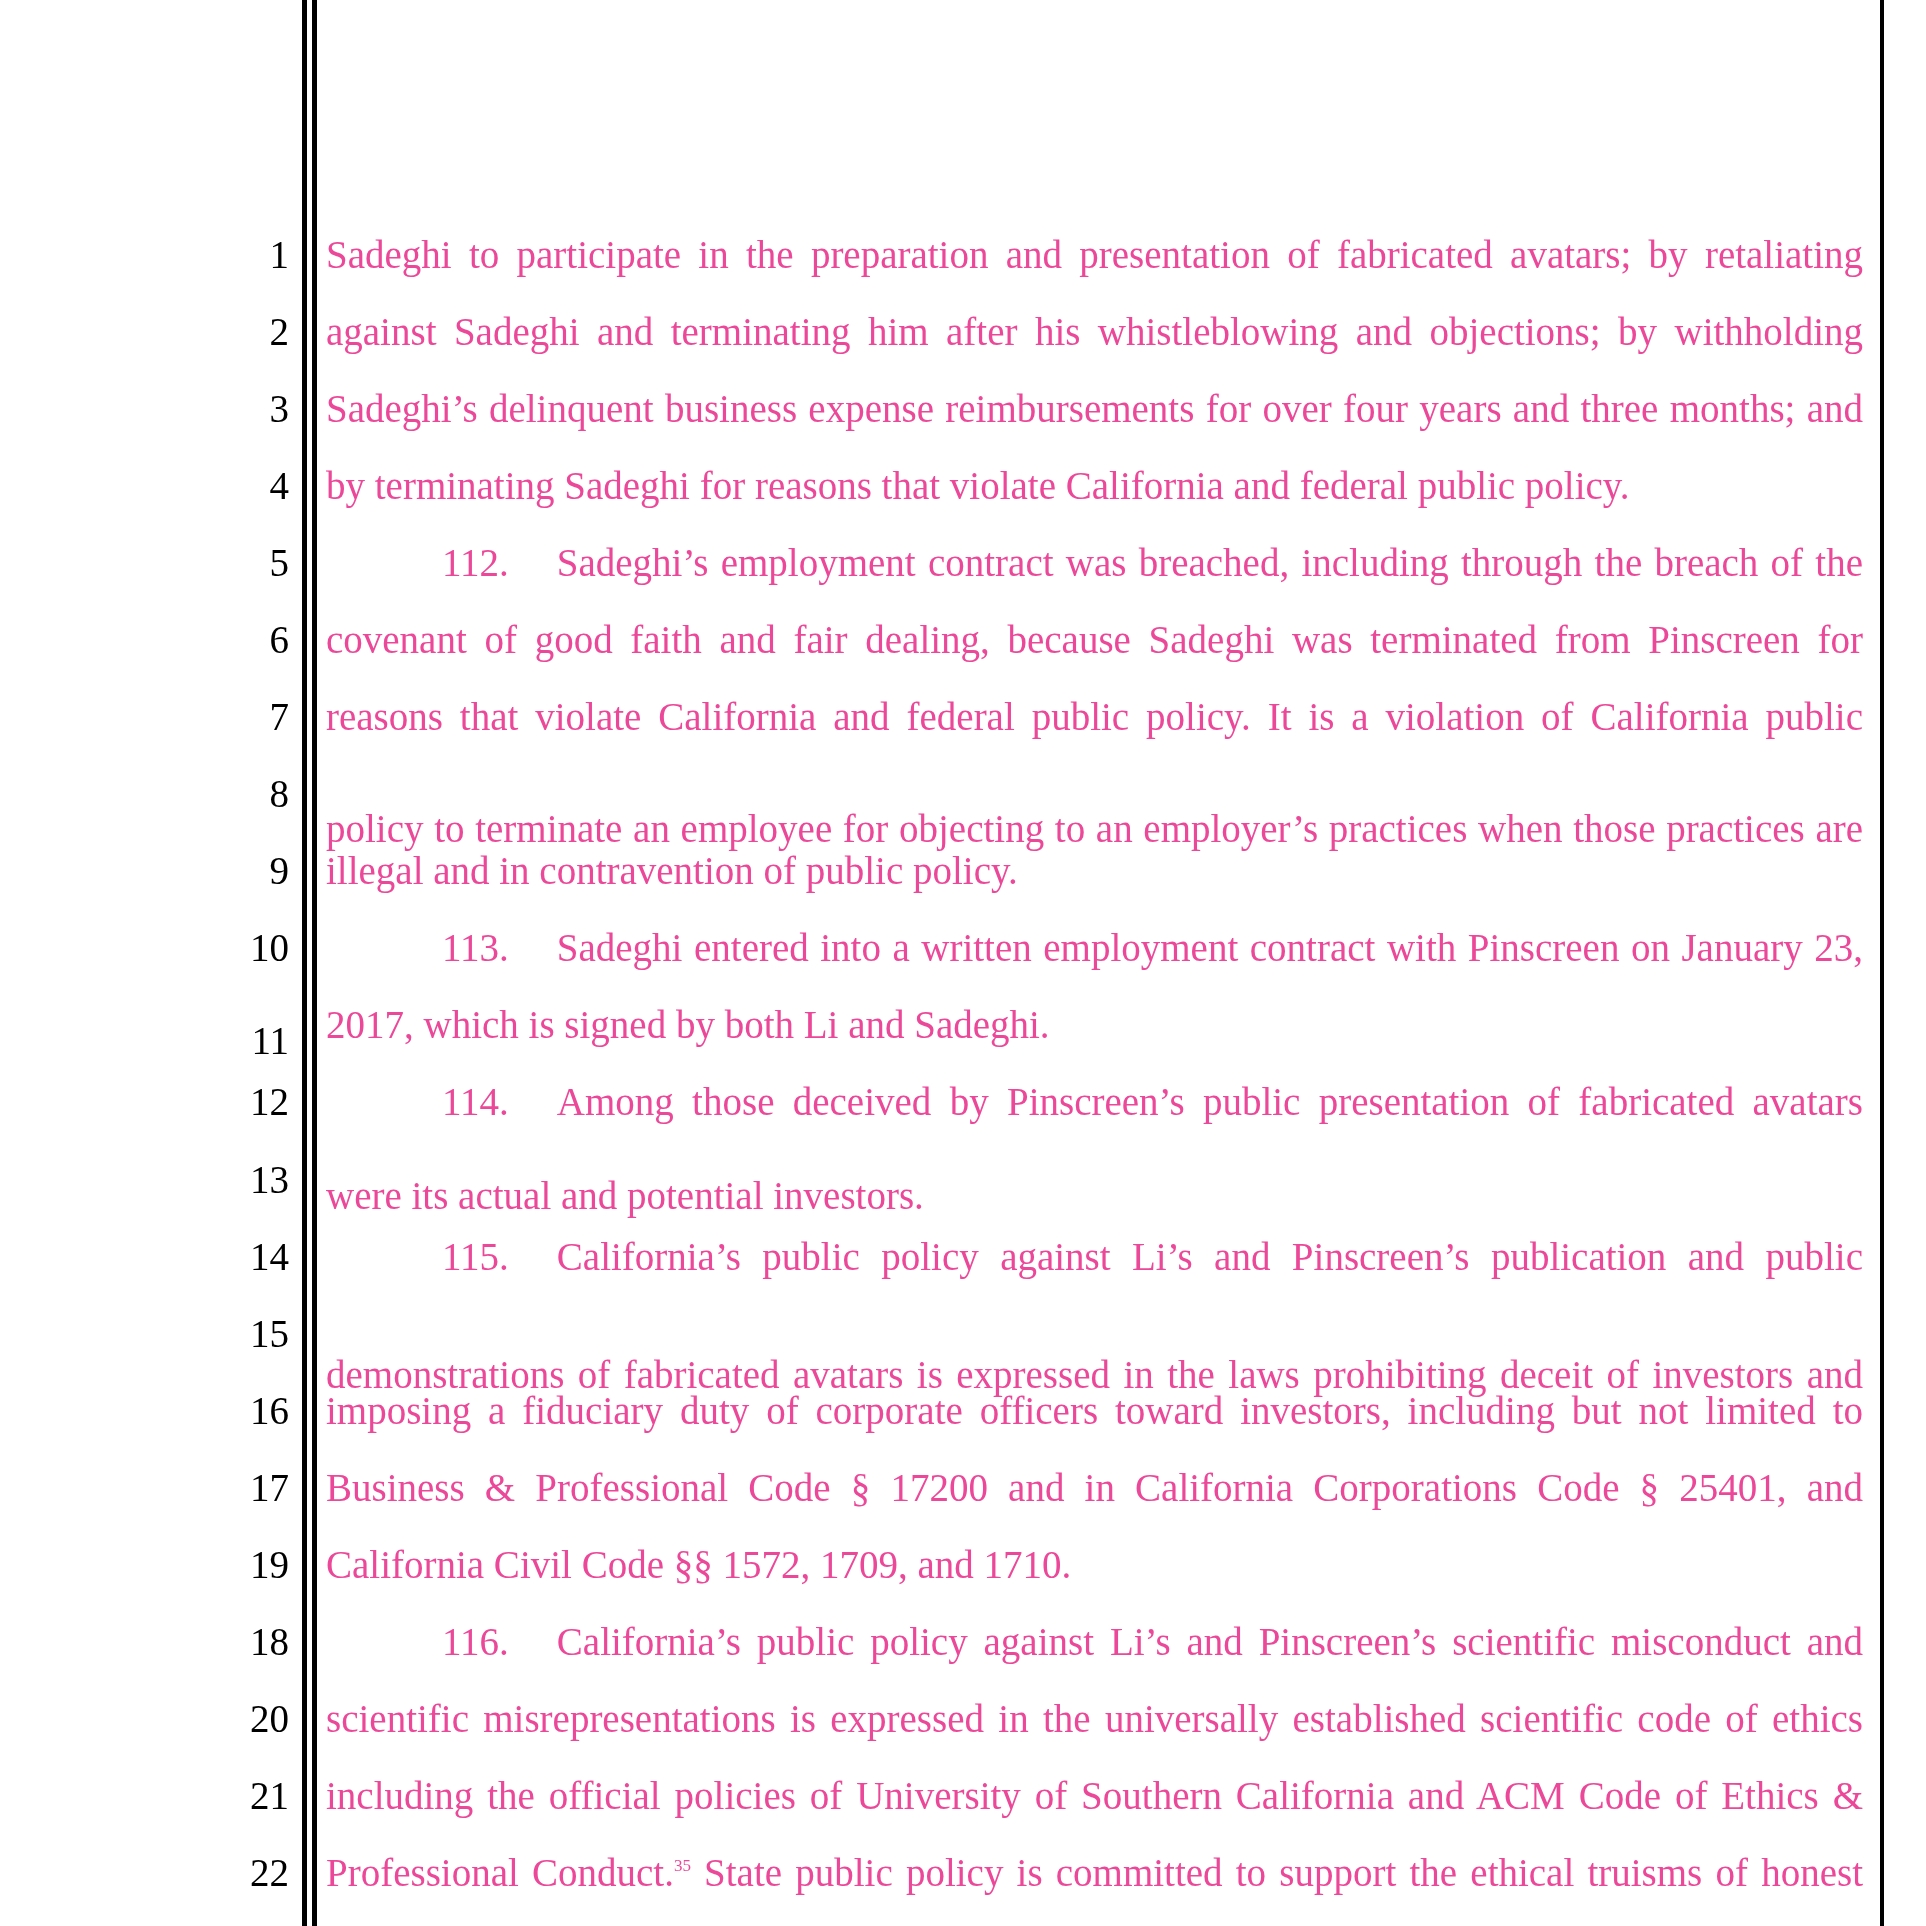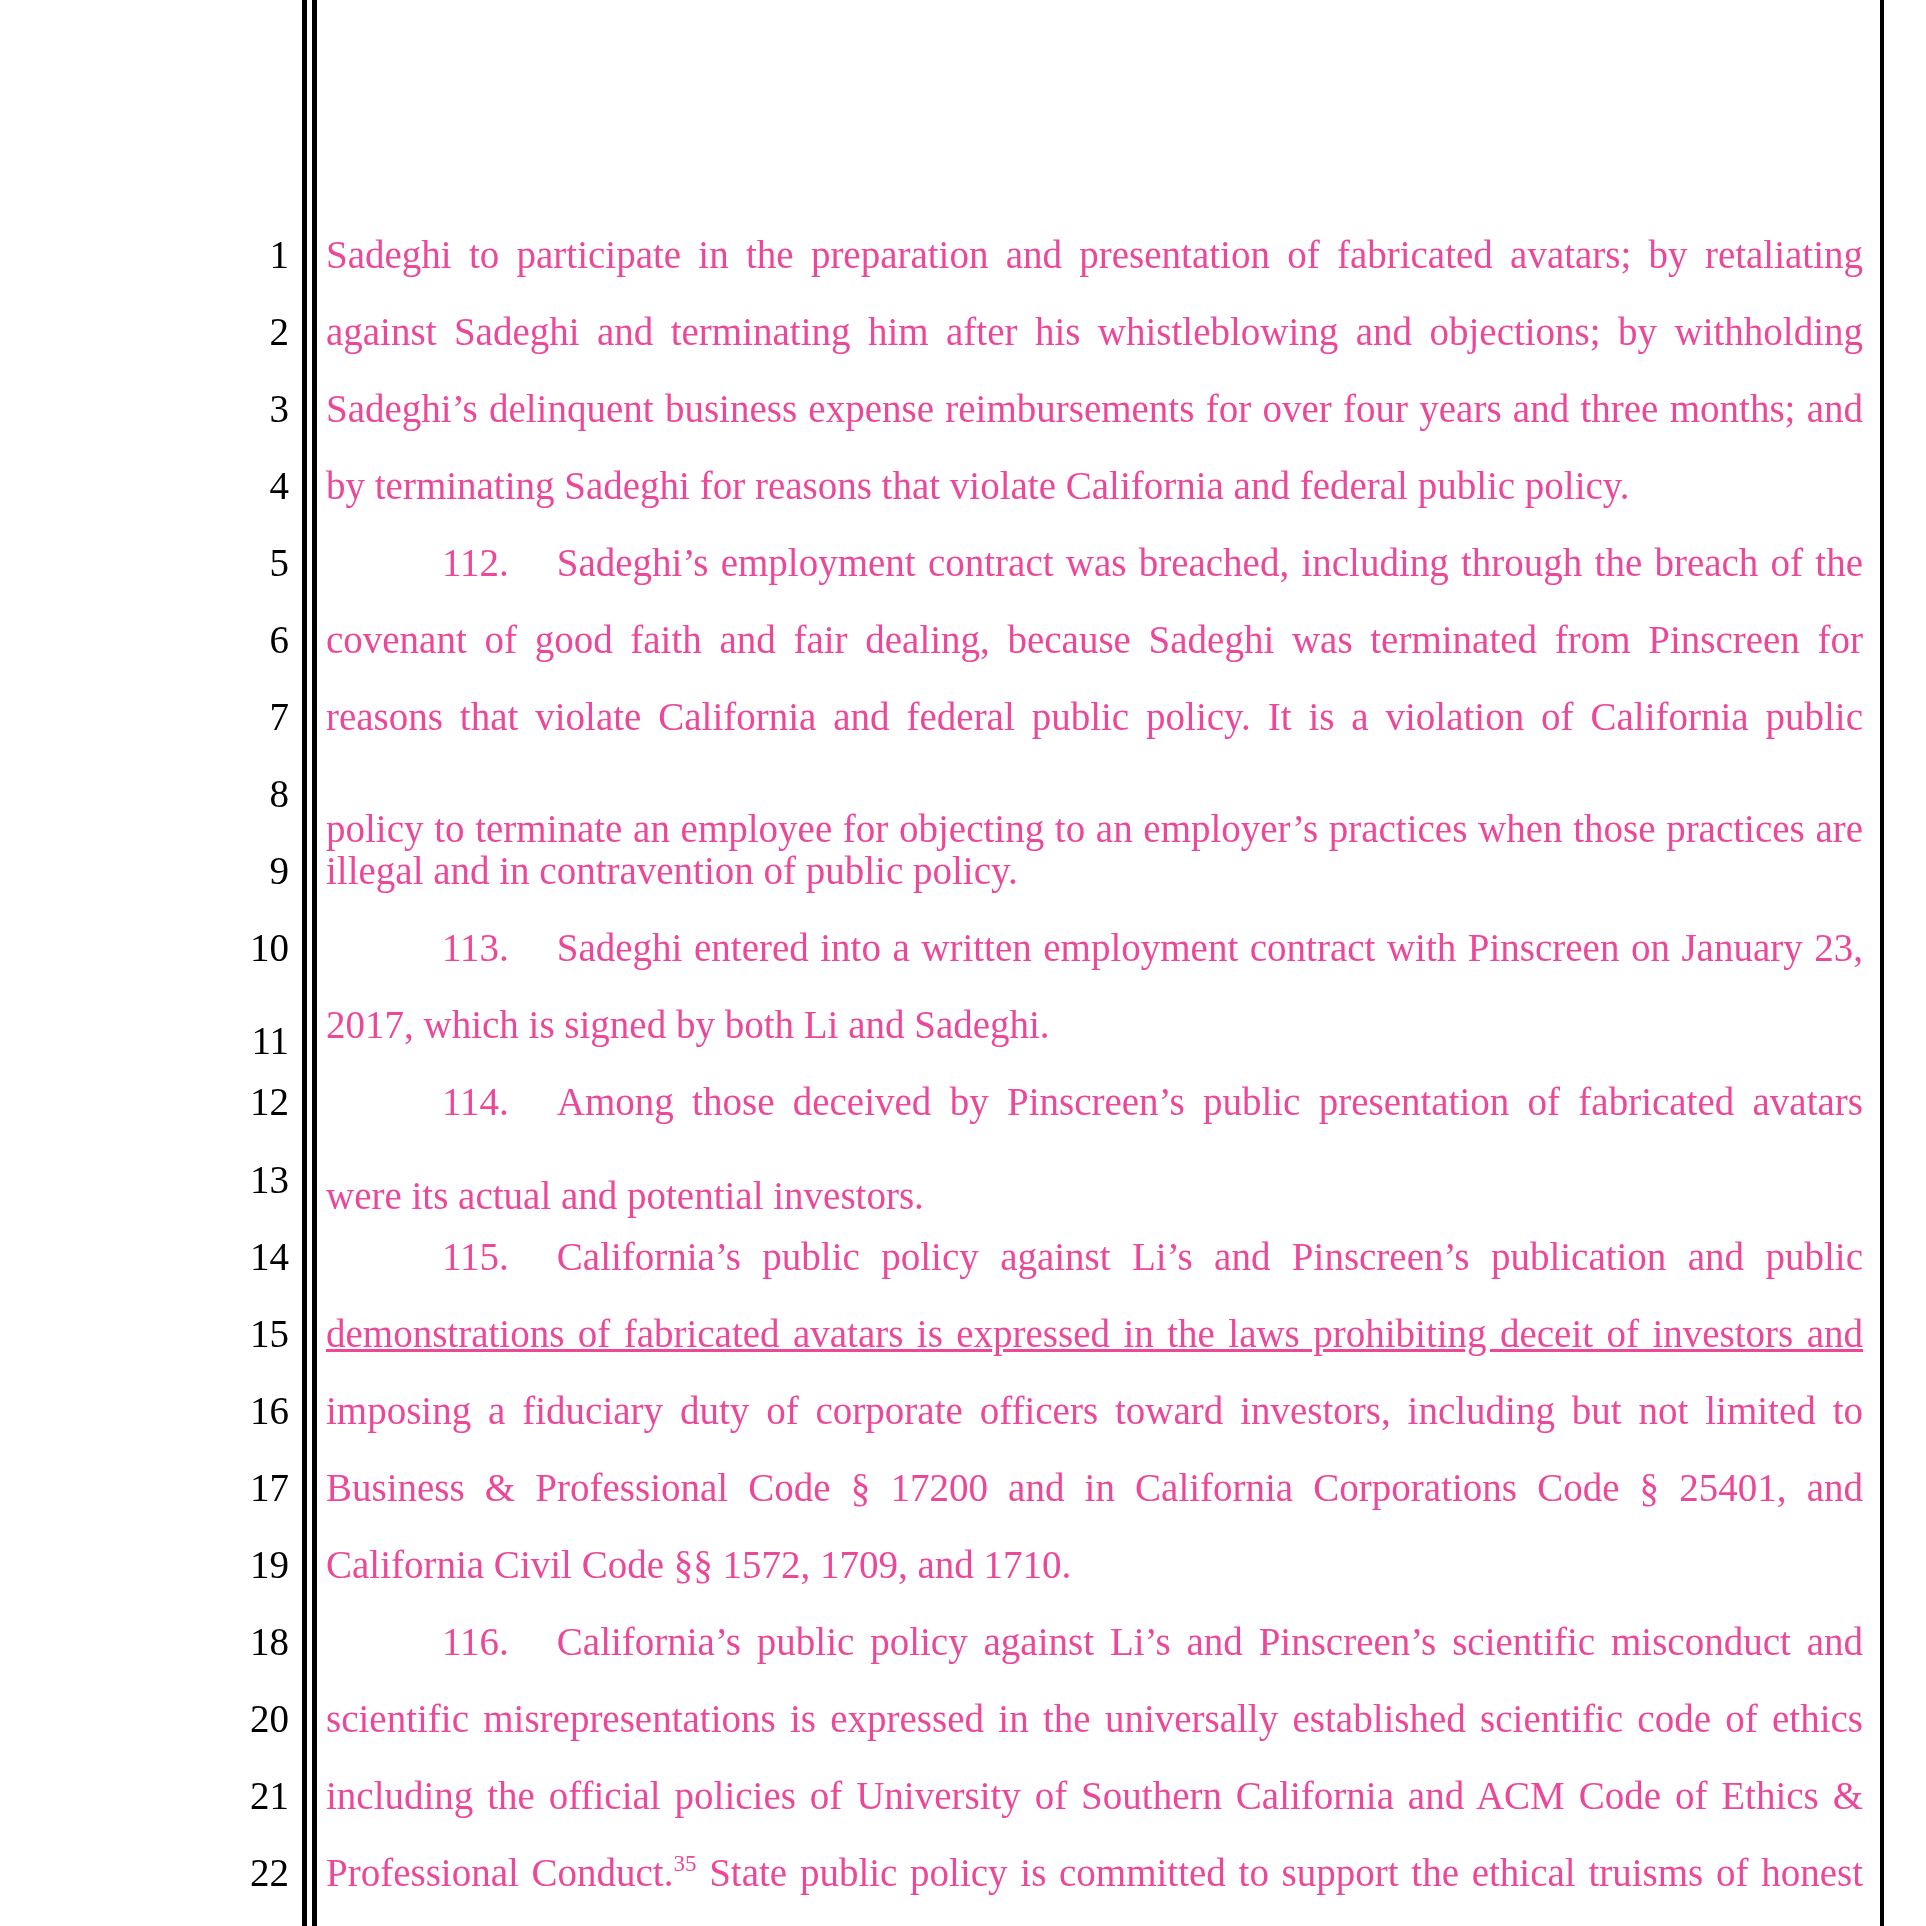--- a/index.html
+++ b/index.html
@@ -17,21 +17,21 @@
     position:absolute; left:0; width:289px; text-align:right;
     font-size:39px; line-height:39px;
   }
   .bline {
     position:absolute; left:326px; width:1537px;
     font-size:39px; line-height:39px; text-align:left; color:#ec4899;
   }
   .bline.just { text-align:justify; text-align-last:justify; text-justify:inter-word; }
   .bline.indent { padding-left:116px; width:1421px; }
   .tab { display:inline-block; width:48px; }
-  .bline sup { font-size:23px; line-height:0; vertical-align:14.6px; }
+  .bline sup { font-size:17px; line-height:0; vertical-align:14.6px; }
 </style>
 </head>
 <body>
 
 <div class="page">
   <div class="vrule outer"></div>
   <div class="vrule inner"></div>
   <div class="vrule right"></div>
 
   <div id="line-numbers">
@@ -66,21 +66,21 @@
       <div class="bline just indent" style="top: 543px;"><span>112.</span><span class="tab"></span>Sadeghi’s employment contract was breached, including through the breach of the</div>
       <div class="bline just" style="top: 620px;">covenant of good faith and fair dealing, because Sadeghi was terminated from Pinscreen for</div>
       <div class="bline just" style="top: 697px;">reasons that violate California and federal public policy. It is a violation of California public</div>
       <div class="bline just" style="top: 774px; margin-top: 35px;">policy to terminate an employee for objecting to an employer’s practices when those practices are</div>
       <div class="bline" style="top: 851px;">illegal and in contravention of public policy.</div>
       <div class="bline just indent" style="top: 928px;"><span>113.</span><span class="tab"></span>Sadeghi entered into a written employment contract with Pinscreen on January 23,</div>
       <div class="bline" style="top: 1005px;">2017, which is signed by both Li and Sadeghi.</div>
       <div class="bline just indent" style="top: 1082px;"><span>114.</span><span class="tab"></span>Among those deceived by Pinscreen’s public presentation of fabricated avatars</div>
       <div class="bline" style="top: 1176px;">were its actual and potential investors.</div>
       <div class="bline just indent" style="top: 1237px;"><span>115.</span><span class="tab"></span>California’s public policy against Li’s and Pinscreen’s publication and public</div>
-      <div class="bline just" style="top: 1314px; text-decoration: underline;">demonstrations of fabricated avatars is expressed in the laws prohibiting deceit of investors and</div>
+      <div class="bline just" style="top: 1355px;">demonstrations of fabricated avatars is expressed in the laws prohibiting deceit of investors and</div>
       <div class="bline just" style="top: 1391px;">imposing a fiduciary duty of corporate officers toward investors, including but not limited to</div>
       <div class="bline just" style="top: 1468px;">Business &amp; Professional Code § 17200 and in California Corporations Code § 25401, and</div>
       <div class="bline" style="top: 1545px;">California Civil Code §§ 1572, 1709, and 1710.</div>
       <div class="bline just indent" style="top: 1622px;"><span>116.</span><span class="tab"></span>California’s public policy against Li’s and Pinscreen’s scientific misconduct and</div>
       <div class="bline just" style="top: 1699px;">scientific misrepresentations is expressed in the universally established scientific code of ethics</div>
       <div class="bline just" style="top: 1776px;">including the official policies of University of Southern California and ACM Code of Ethics &amp;</div>
       <div class="bline just" style="top: 1853px;">Professional Conduct.<sup>35</sup> State public policy is committed to support the ethical truisms of honest</div>
     </div>
 
 </div>

